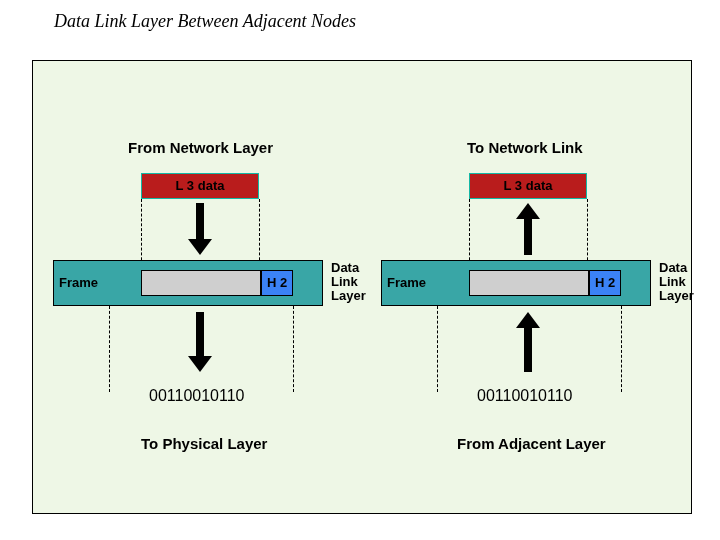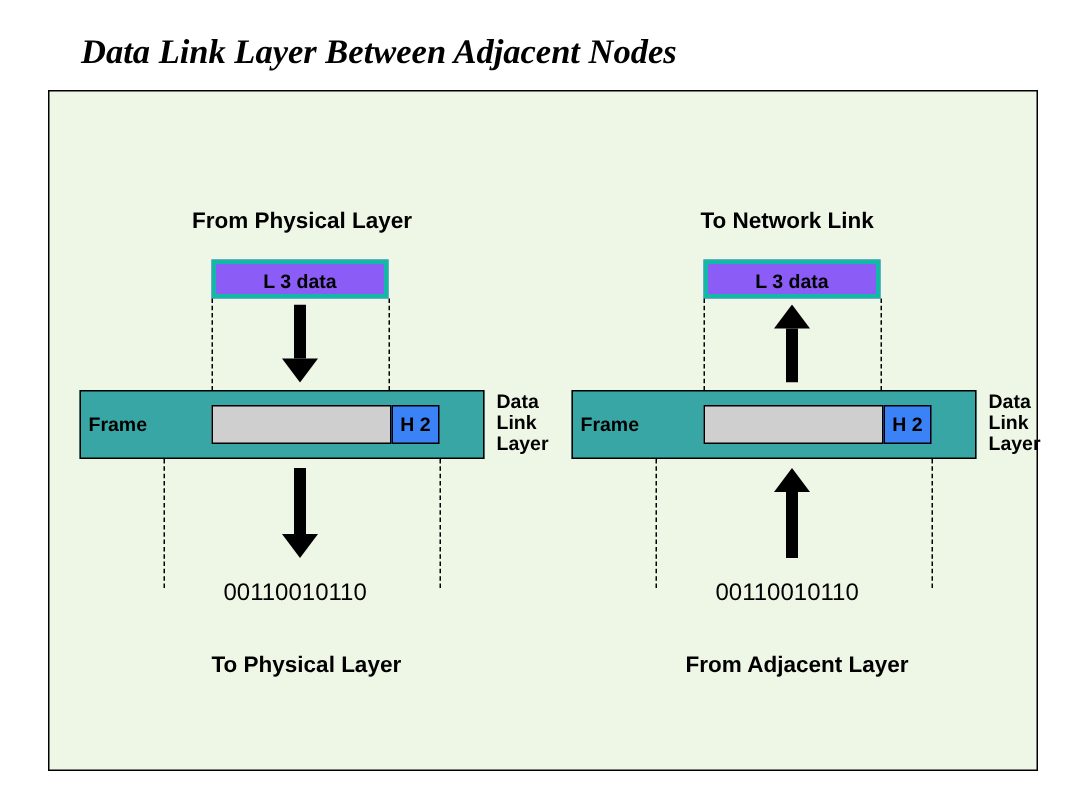--- a/index.html
+++ b/index.html
@@ -1,36 +1,36 @@
 <!DOCTYPE html>
 <html><head>
 <meta charset="utf-8">
 <style>
   * { box-sizing: border-box; margin: 0; padding: 0; }
   body { font-family: "Times New Roman", serif; background: #fff; width: 720px; height: 540px; position: relative; }
-  .title { position: absolute; left: 54px; top: 22px; font-size: 23px; font-style: italic; font-weight: bold; }
+  .title { position: absolute; left: 54px; top: 11px; font-size: 18px; font-style: italic; }
   .panel { position: absolute; left: 32px; top: 60px; width: 660px; height: 454px; border: 1px solid #000; background: #eef7e6; }
   .abs { position: absolute; }
   .label { font-size: 15px; font-weight: bold; font-family: Arial, sans-serif; }
   .smlabel { font-size: 13px; font-weight: bold; font-family: Arial, sans-serif; }
-  .l3box { width: 118px; height: 26px; border: 3px solid #14b8a6; background: #8b5cf6; text-align: center; line-height: 24px; }
+  .l3box { width: 118px; height: 26px; border: 1px solid #14b8a6; background: #b91c1c; text-align: center; line-height: 24px; }
   .frameband { width: 270px; height: 46px; background: #39a6a6; border: 1px solid #000; }
   .framepayload { position: absolute; width: 120px; height: 26px; border: 1px solid #000; background: #cfcfcf; }
   .h2box { position: absolute; width: 32px; height: 26px; border: 1px solid #000; background: #3b82f6; text-align: center; line-height: 24px; }
   .vline { position: absolute; width: 0; border-left: 1px dashed #000; }
   .bits { font-size: 16px; font-family: Arial, sans-serif; text-align: center; }
 </style>
 </head>
 <body>
 
 <div class="title">Data Link Layer Between Adjacent Nodes</div>
 
 <div class="panel">
 
-  <div class="abs label" style="left:95px; top:78px;">From Physical Layer</div>
+  <div class="abs label" style="left:95px; top:78px;">From Network Layer</div>
   <div class="abs l3box smlabel" style="left:108px; top:112px;">L 3 data</div>
 
   <div class="vline" style="left:108px; top:138px; height:71px;"></div>
   <div class="vline" style="left:226px; top:138px; height:71px;"></div>
 
   <svg class="abs" style="left:155px; top:142px;" width="24" height="52">
     <rect x="8" y="0" width="8" height="36" fill="#000"></rect>
     <polygon points="0,36 24,36 12,52" fill="#000"></polygon>
   </svg>
 

